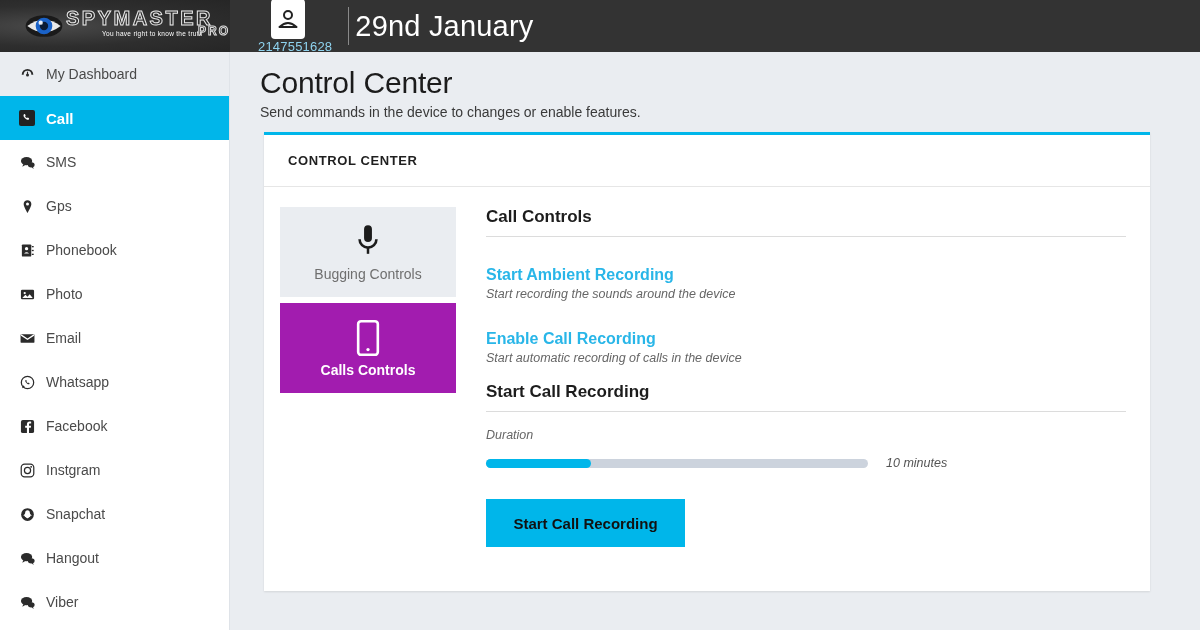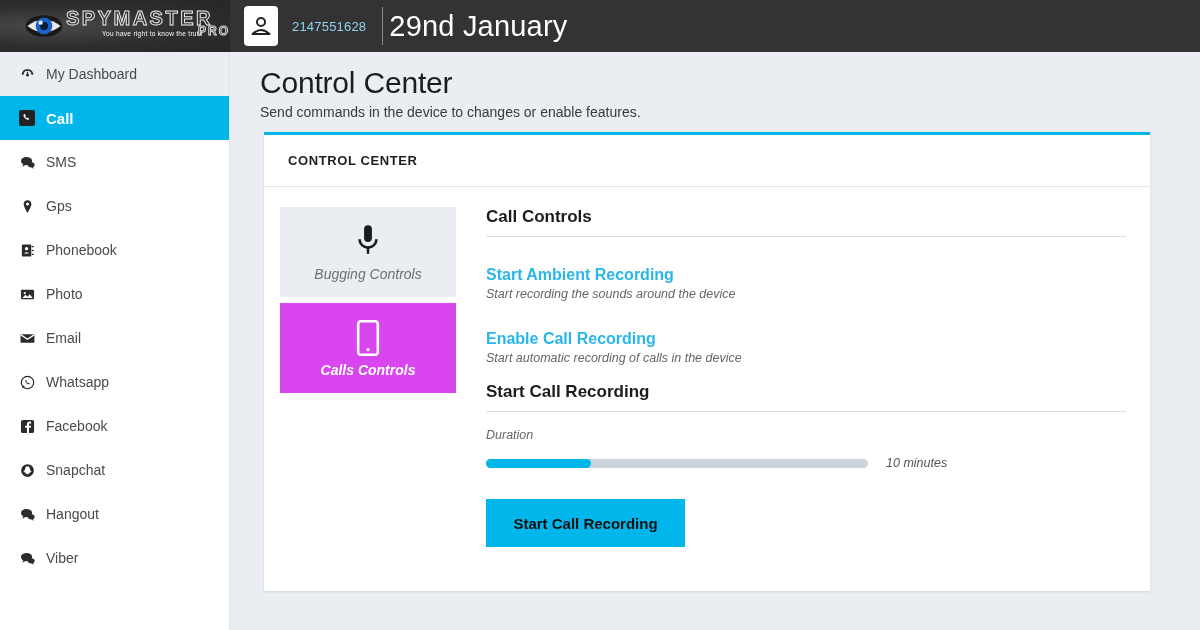--- a/index.html
+++ b/index.html
@@ -35,21 +35,21 @@
     font-size: 12px; letter-spacing: 2px; font-weight: bold;
     color: #2e2e2e; -webkit-text-stroke: 1px #dddddd;
     position: absolute; right: 0; top: 18px;
   }
   .logo-tag {
     position: absolute; left: 36px; top: 24px;
     font-size: 6.5px; color: #ffffff; letter-spacing: 0.3px;
     white-space: nowrap;
   }
 
-  #user-block { display: flex; align-items: center; margin-left: 14px; }
+  #user-block { display: flex; align-items: center; margin-left: 14px; flex-direction: column; }
   #user-avatar-box {
     width: 34px; height: 40px; background: #ffffff; border-radius: 4px;
     display: flex; align-items: center; justify-content: center;
   }
   #phone-number {
     margin-left: 14px; font-size: 13px; color: #8fd3ef; letter-spacing: .2px;
   }
   #header-sep { width: 1px; height: 38px; background: #8a8a8a; margin-left: 16px; }
   #header-date {
     margin-left: 6px; color: #ffffff; font-size: 29px; font-weight: 300;
@@ -93,23 +93,23 @@
   }
   #panel-body { display: flex; padding: 20px 24px 0 16px; }
 
   
   #tabs { width: 176px; flex: 0 0 176px; }
   .tab-card {
     height: 90px; margin-bottom: 6px; display: flex; flex-direction: column;
     align-items: center; justify-content: center; cursor: pointer;
   }
   .tab-card.inactive { background: #eaedf1; color: #6f6f6f; }
-  .tab-card.active { background: #d946ef; color: #ffffff; }
+  .tab-card.active { background: #a21caf; color: #ffffff; }
   .tab-ico { height: 40px; display: flex; align-items: center; justify-content: center; }
-  .tab-label { font-size: 14px; margin-top: 4px; font-style: italic; }
+  .tab-label { font-size: 14px; margin-top: 4px; }
   .tab-card.active .tab-label { font-weight: bold; }
 
   
   #content { flex: 1; padding-left: 30px; }
   .sec-title { font-size: 17px; font-weight: bold; color: #1c1c1c; }
   .sec-rule { height: 1px; background: #dcdcdc; margin: 9px 0 16px 0; }
   .cmd-link { font-size: 16px; font-weight: bold; color: #29b6e8; cursor: pointer; margin-top: 29px; }
   .cmd-desc { font-size: 12.5px; font-style: italic; color: #666666; margin-top: 3px; }
   .cmd-block { margin-bottom: 17px; }
 
@@ -261,20 +261,30 @@
   <div class="nav-item">
     <span class="nav-ico">
       <svg viewBox="0 0 16 16" width="15" height="15">
           <rect x="1" y="1" width="14" height="14" rx="2" fill="#2b2b2b"></rect>
           <path d="M9.6 15V9.4h1.9l.3-2.2H9.6V5.8c0-.6.2-1 1.1-1h1.2V2.8c-.2 0-.9-.1-1.7-.1-1.7 0-2.8 1-2.8 2.9v1.6H5.5v2.2h1.9V15z" fill="#fff"></path>
         </svg>
     </span>
     <span>Facebook</span>
   </div>
 
+  <div class="nav-item">
+    <span class="nav-ico">
+      <svg viewBox="0 0 16 16" width="15" height="15">
+          <rect x="1.3" y="1.3" width="13.4" height="13.4" rx="3.6" fill="none" stroke="#2b2b2b" stroke-width="1.3"></rect>
+          <circle cx="8" cy="8" r="3.3" fill="none" stroke="#2b2b2b" stroke-width="1.3"></circle>
+          <circle cx="11.9" cy="4.1" r="1" fill="#2b2b2b"></circle>
+        </svg>
+    </span>
+    <span>Instgram</span>
+  </div>
 
   <div class="nav-item">
     <span class="nav-ico">
       <svg viewBox="0 0 16 16" width="15" height="15">
           <circle cx="8" cy="8" r="6.8" fill="#2b2b2b"></circle>
           <path d="M8 3.4c1.5 0 2.5 1.1 2.5 2.6 0 1.9 1.4 2.3 2.2 2.6-.3.7-1.3.7-1.8 1.1-.4.3.1 1 .1 1-1 0-1.6.6-2.2 1-.5.4-1.1.4-1.6 0-.6-.4-1.2-1-2.2-1 0 0 .5-.7.1-1-.5-.4-1.5-.4-1.8-1.1.8-.3 2.2-.7 2.2-2.6 0-1.5 1-2.6 2.5-2.6z" fill="#fff"></path>
         </svg>
     </span>
     <span>Snapchat</span>
   </div>

